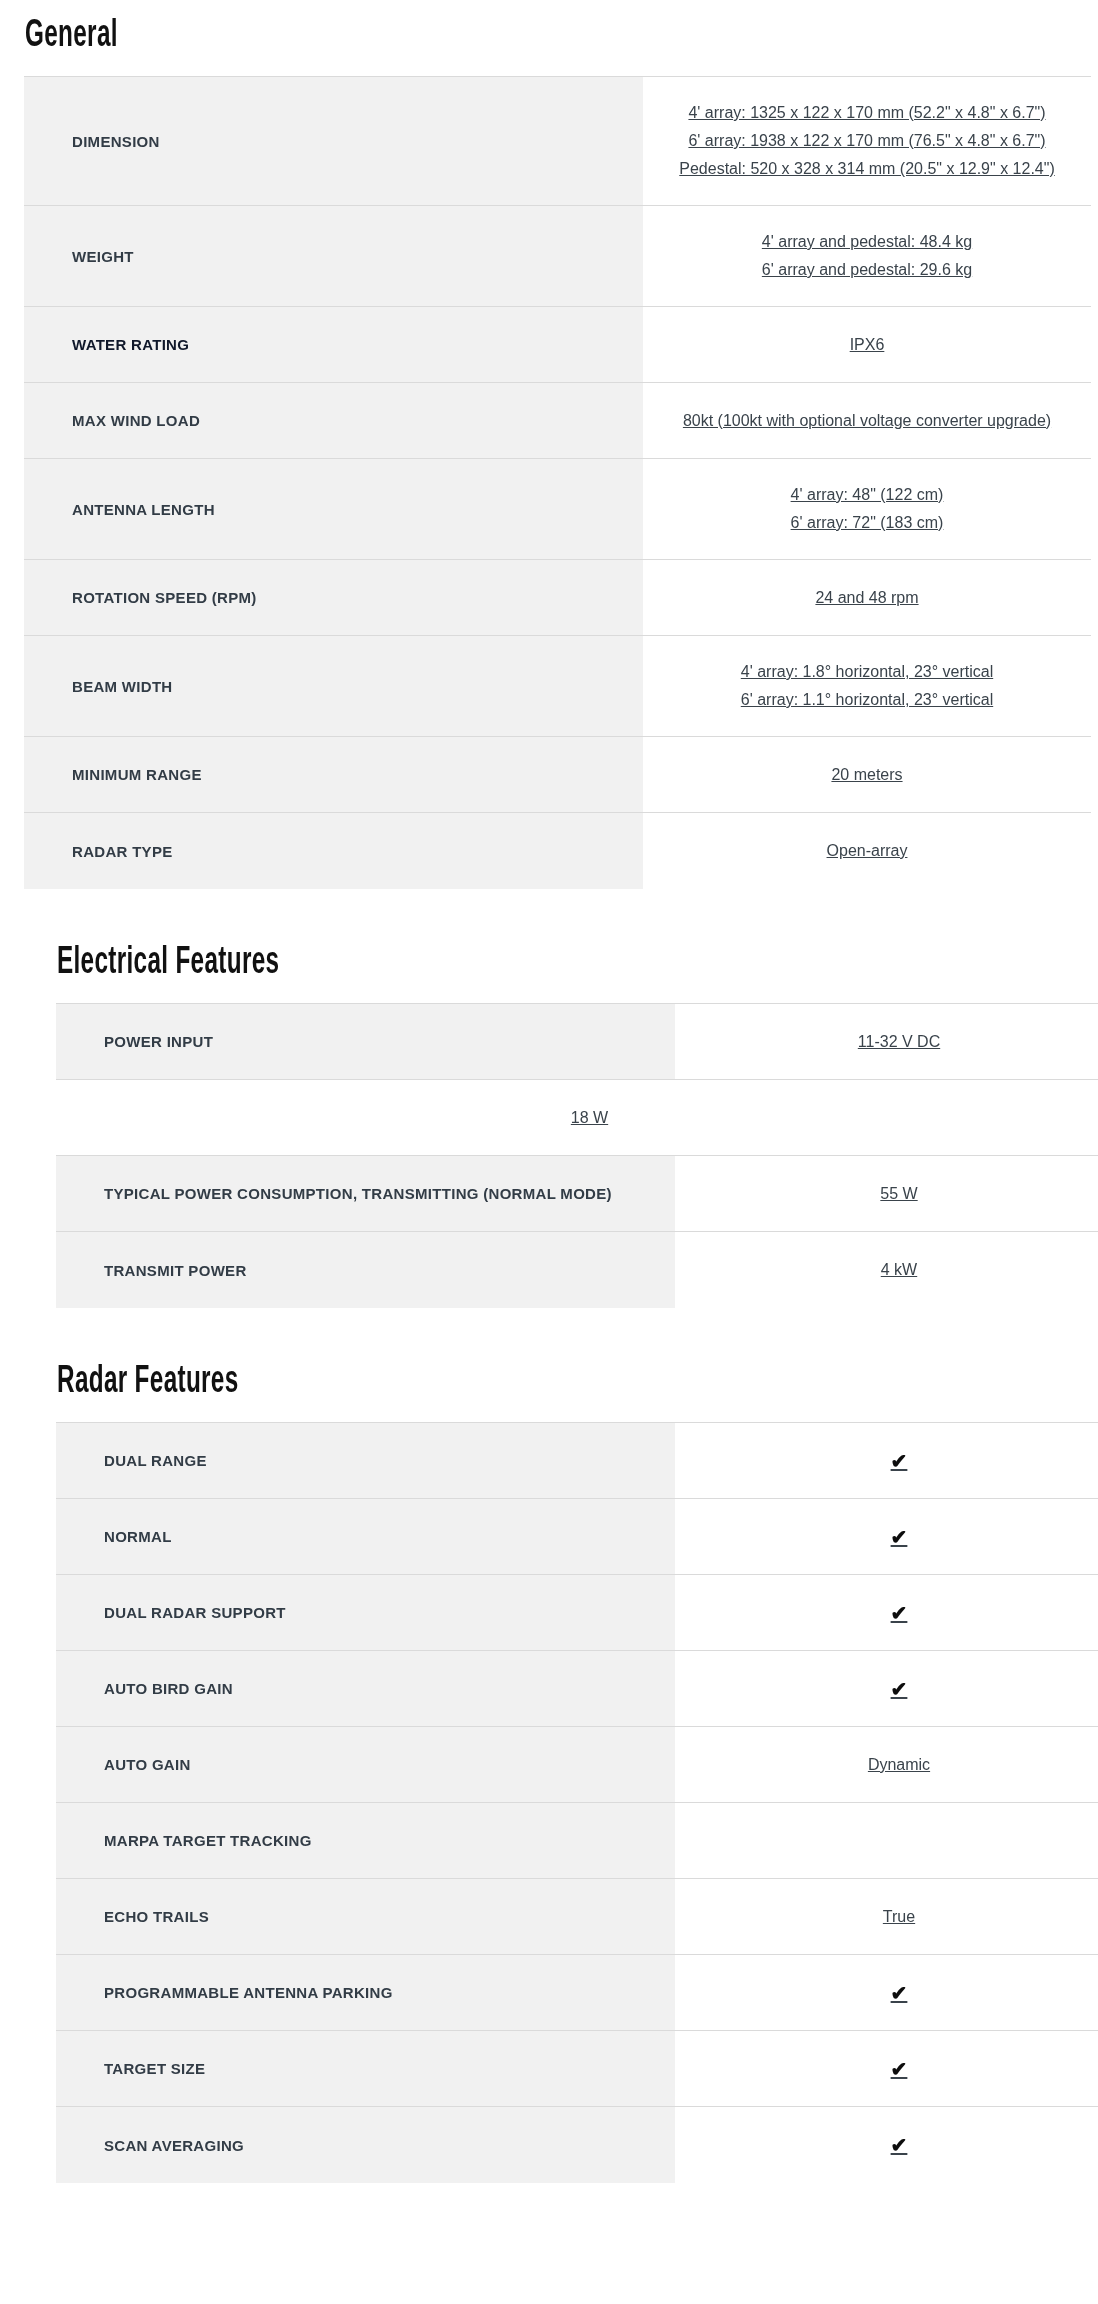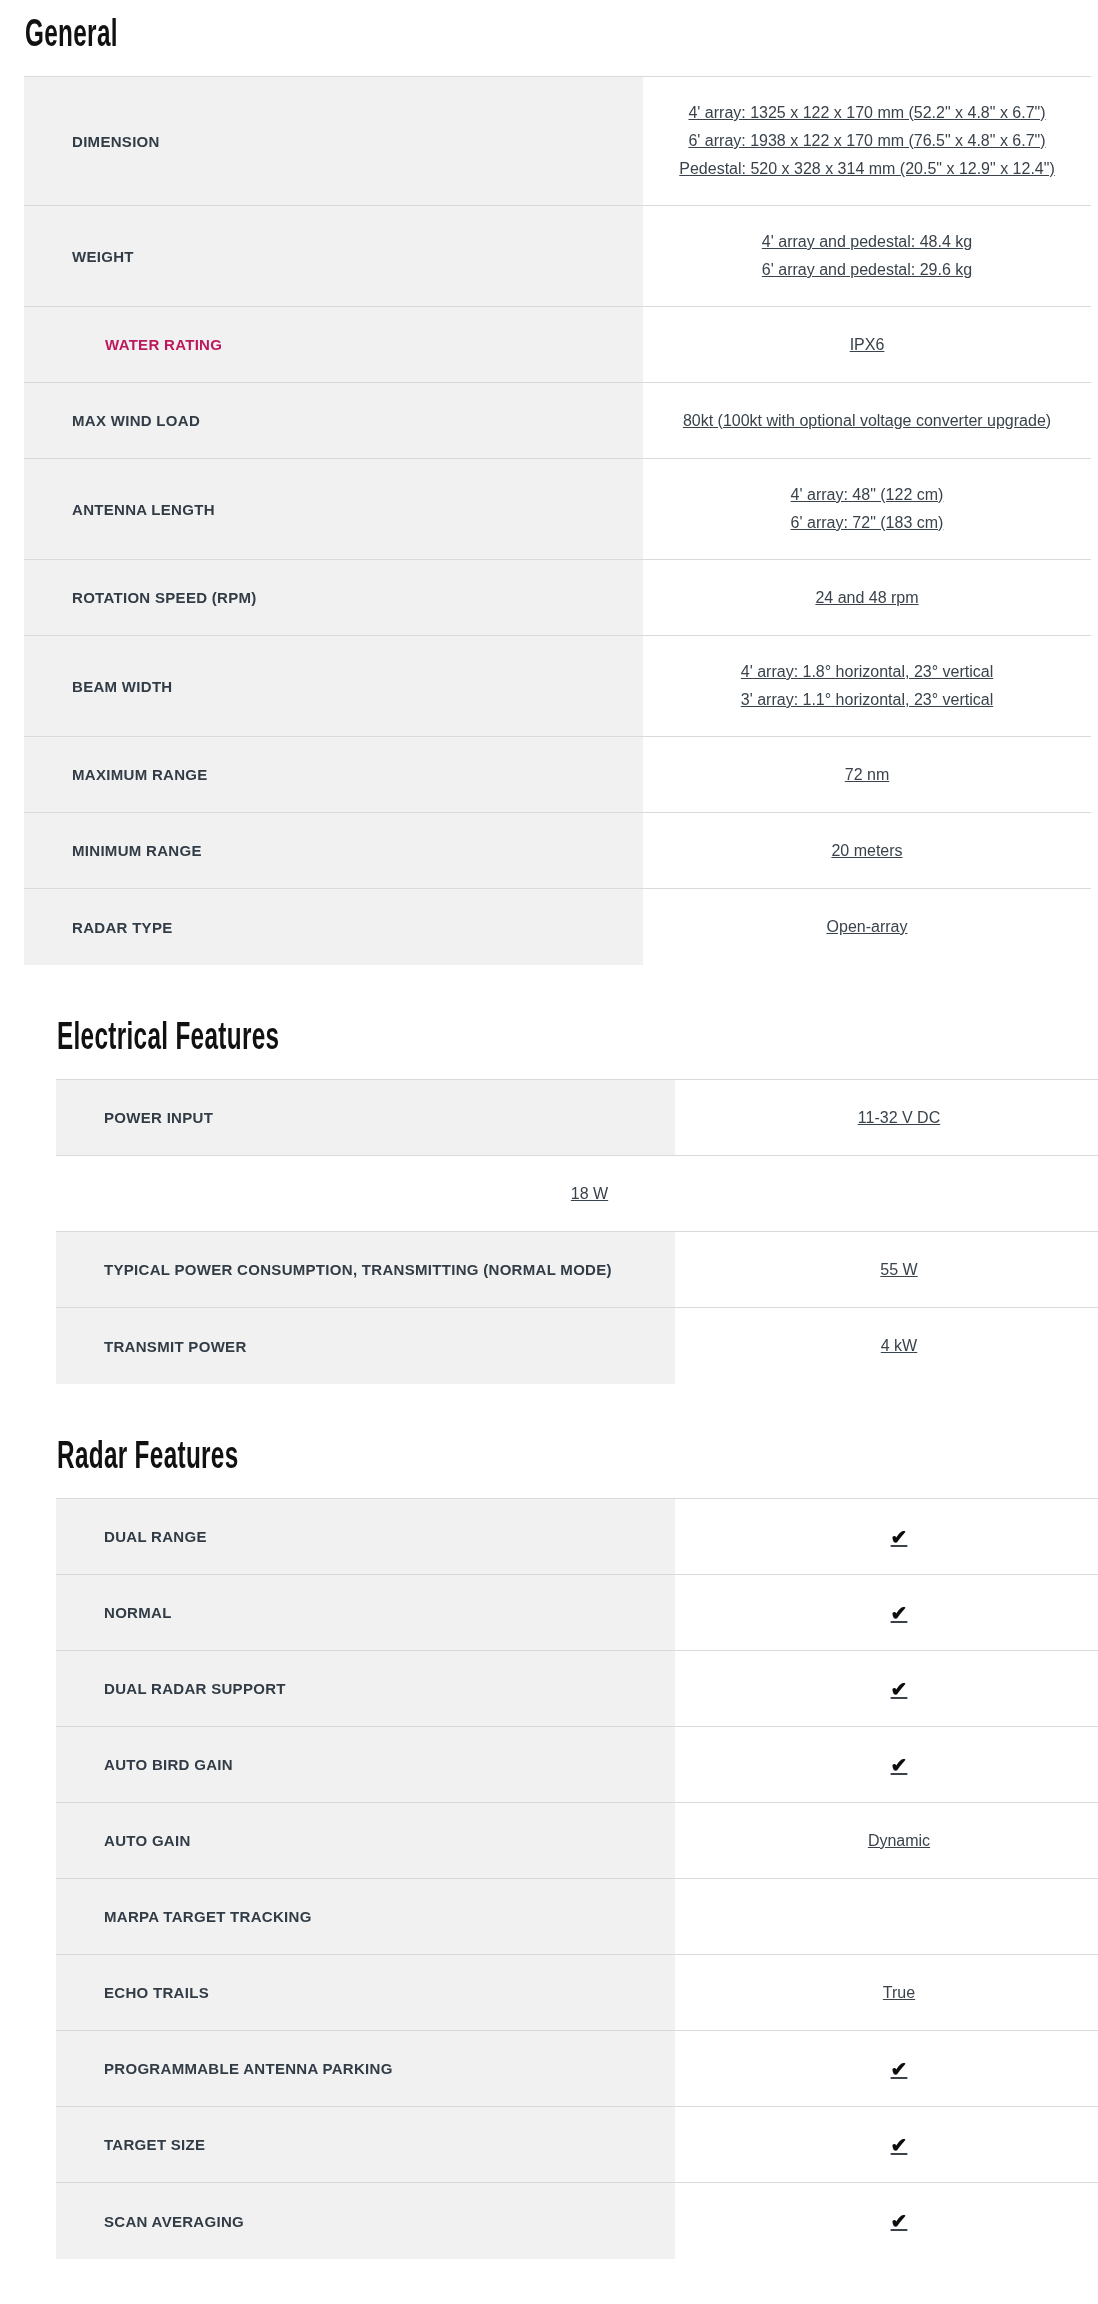--- a/index.html
+++ b/index.html
@@ -52,23 +52,22 @@
   }
   .label-text {
     font-size: 15px;
     font-weight: bold;
     letter-spacing: 0.3px;
     line-height: 19px;
     color: #323c46;
     text-transform: none;
   }
   .label-link {
-    color: #be185d;
+    color: #0f172a;
     cursor: pointer;
-    margin-left: 33px;
   }
   .value-cell {
     flex: 1;
     box-sizing: border-box;
     display: flex;
     flex-direction: column;
     justify-content: center;
     align-items: center;
     text-align: center;
     padding: 22px 17px;
@@ -151,32 +150,24 @@
               <div class="value-line">24 and 48 rpm</div>
             </div>
   </div>
 
   <div class="spec-row">
     <div class="label-cell">
       <span class="label-text">BEAM WIDTH</span>
     </div>
     <div class="value-cell">
               <div class="value-line">4' array: 1.8° horizontal, 23° vertical</div>
-              <div class="value-line">3' array: 1.1° horizontal, 23° vertical</div>
-            </div>
-  </div>
-
-  <div class="spec-row">
-    <div class="label-cell">
-      <span class="label-text">MAXIMUM RANGE</span>
-    </div>
-    <div class="value-cell">
-              <div class="value-line">72 nm</div>
-            </div>
-  </div>
+              <div class="value-line">6' array: 1.1° horizontal, 23° vertical</div>
+            </div>
+  </div>
+
 
   <div class="spec-row">
     <div class="label-cell">
       <span class="label-text">MINIMUM RANGE</span>
     </div>
     <div class="value-cell">
               <div class="value-line">20 meters</div>
             </div>
   </div>
 

